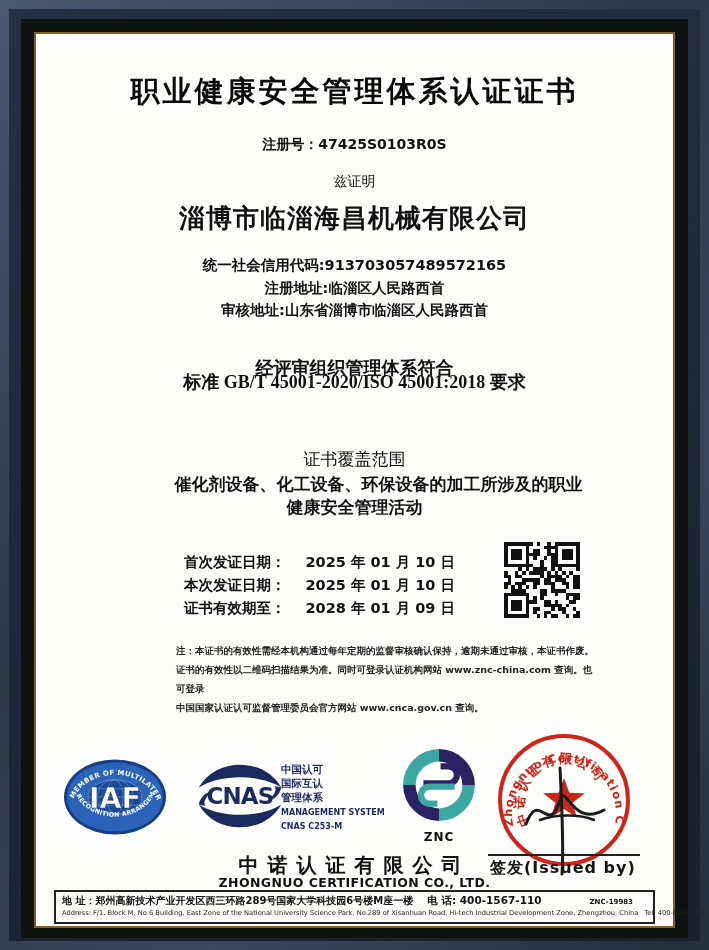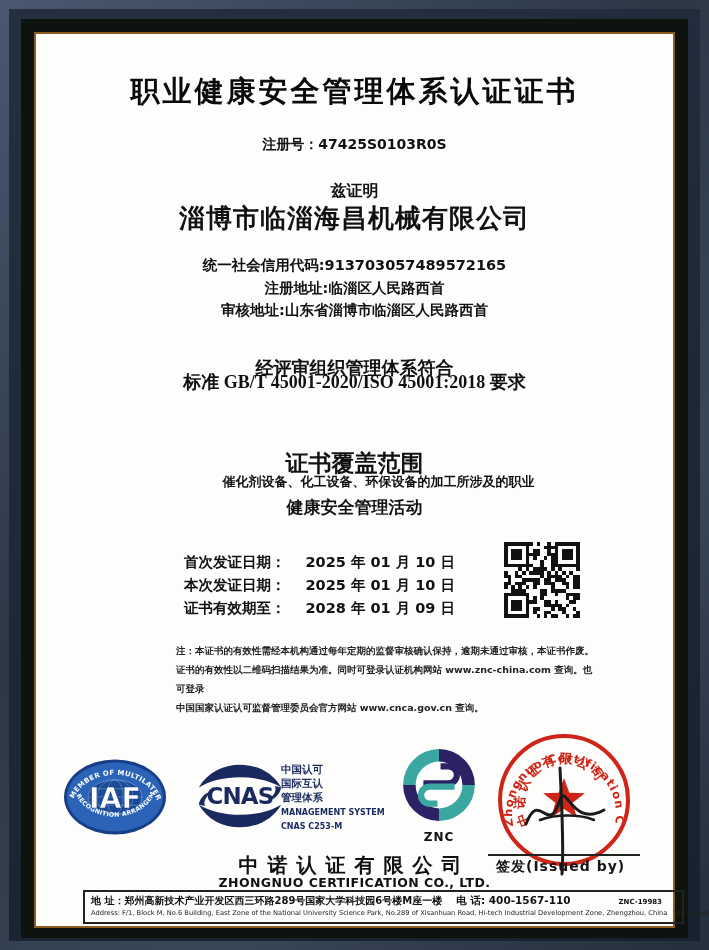--- a/index.html
+++ b/index.html
@@ -6,49 +6,49 @@
   .page{position:relative;width:709px;height:950px;margin:0 auto;overflow:hidden;
         font-family:"DejaVu Sans","Liberation Sans",sans-serif;color:#111;}
   .f1{position:absolute;inset:0;background:linear-gradient(135deg,#4a5870,#2c3846 40%,#3a4759 70%,#242f3c);}
   .f2{position:absolute;inset:9px;background:linear-gradient(160deg,#243040,#18222e);}
   .f3{position:absolute;inset:19px 21px 12px 21px;background:#0d140f;}
   .paper{position:absolute;inset:32px 34px 22px 34px;background:#fdfdfb;border:2px solid #8a5d22;box-sizing:border-box;}
   .abs{position:absolute;left:0;right:0;}
   .ctr{text-align:center;}
   .title{top:38px;font-size:29px;font-weight:bold;letter-spacing:3px;color:#0a0a0a;}
   .regno{top:102px;font-size:14px;font-weight:bold;}
-  .certify{top:147px;font-size:16px;font-weight:bold;}
+  .certify{top:139px;font-size:14px;font-weight:normal;}
   .company{top:167px;font-size:26px;font-weight:bold;letter-spacing:1px;}
   .credit{top:222px;font-size:14.5px;font-weight:bold;}
   .regaddr{top:245px;font-size:14.5px;font-weight:bold;}
   .auditaddr{top:267px;font-size:14.5px;font-weight:bold;}
   .conformity{top:322px;font-size:18px;font-weight:bold;}
   .standard{top:336px;font-size:18px;font-weight:bold;font-family:Liberation Serif, serif;}
-  .scopetitle{top:414px;font-size:23px;font-weight:bold;}
-  .scope1{top:439px;font-size:13px;font-weight:bold;padding-left:48px;}
+  .scopetitle{top:414px;font-size:17px;font-weight:normal;}
+  .scope1{top:439px;font-size:17px;font-weight:bold;padding-left:48px;}
   .scope2{top:462px;font-size:17px;font-weight:bold;}
   .dates{position:absolute;top:517px;left:148px;font-size:14.5px;font-weight:bold;line-height:23px;}
   .dates .row{white-space:nowrap;}
   .dates .val{margin-left:20px;}
   .qr{position:absolute;top:508px;left:468px;width:76px;height:76px;}
   .notes{position:absolute;top:607px;left:140px;width:424px;font-size:9.5px;font-weight:bold;line-height:19px;color:#222;}
   .logos{position:absolute;top:706px;left:0;right:0;height:118px;}
   .iaf{position:absolute;left:26px;top:18px;width:106px;height:78px;}
   .cnasmark{position:absolute;left:156px;top:14px;width:96px;height:84px;}
   .cnastext{position:absolute;left:245px;top:22px;color:#1b2a5e;}
   .cnastext .cn{font-size:10.5px;font-weight:bold;line-height:14px;}
   .cnastext .en{font-size:8px;font-weight:bold;line-height:11px;margin-top:3px;}
   .znc{position:absolute;left:360px;top:6px;width:86px;text-align:center;}
   .znc .lbl{font-size:12px;font-weight:bold;margin-top:2px;letter-spacing:1px;}
   .sealwrap{position:absolute;left:452px;top:-6px;width:156px;height:152px;}
   .sealline{position:absolute;top:120px;left:0;width:152px;border-top:2px solid #222;}
-  .issuedby{position:absolute;top:124px;left:8px;font-size:14px;font-weight:bold;color:#151515;letter-spacing:1px;}
+  .issuedby{position:absolute;top:124px;left:2px;font-size:16px;font-weight:bold;color:#151515;letter-spacing:1px;}
   .issuercn{top:818px;font-size:20px;font-weight:bold;letter-spacing:9px;}
   .issueren{top:841px;font-size:12.5px;font-weight:bold;letter-spacing:0.4px;}
-  .footer{position:absolute;top:856px;left:18px;width:601px;height:34px;border:2px solid #222;box-sizing:border-box;padding:2px 6px 1px 6px;margin-left:29px;}
+  .footer{position:absolute;top:856px;left:18px;width:601px;height:34px;border:2px solid #222;box-sizing:border-box;padding:2px 6px 1px 6px;}
   .frow1{display:flex;align-items:baseline;font-weight:bold;white-space:nowrap;}
   .frow1 .fa{font-size:10px;}
   .frow1 .fp{font-size:10.5px;margin-left:14px;}
   .frow1 .fc{font-size:7px;margin-left:auto;margin-right:14px;}
   .frow2{display:flex;font-size:6.7px;color:#222;white-space:nowrap;margin-top:1px;}
   .frow2 .ft{margin-left:6px;}
 </style>
 </head>
 <body>
 

